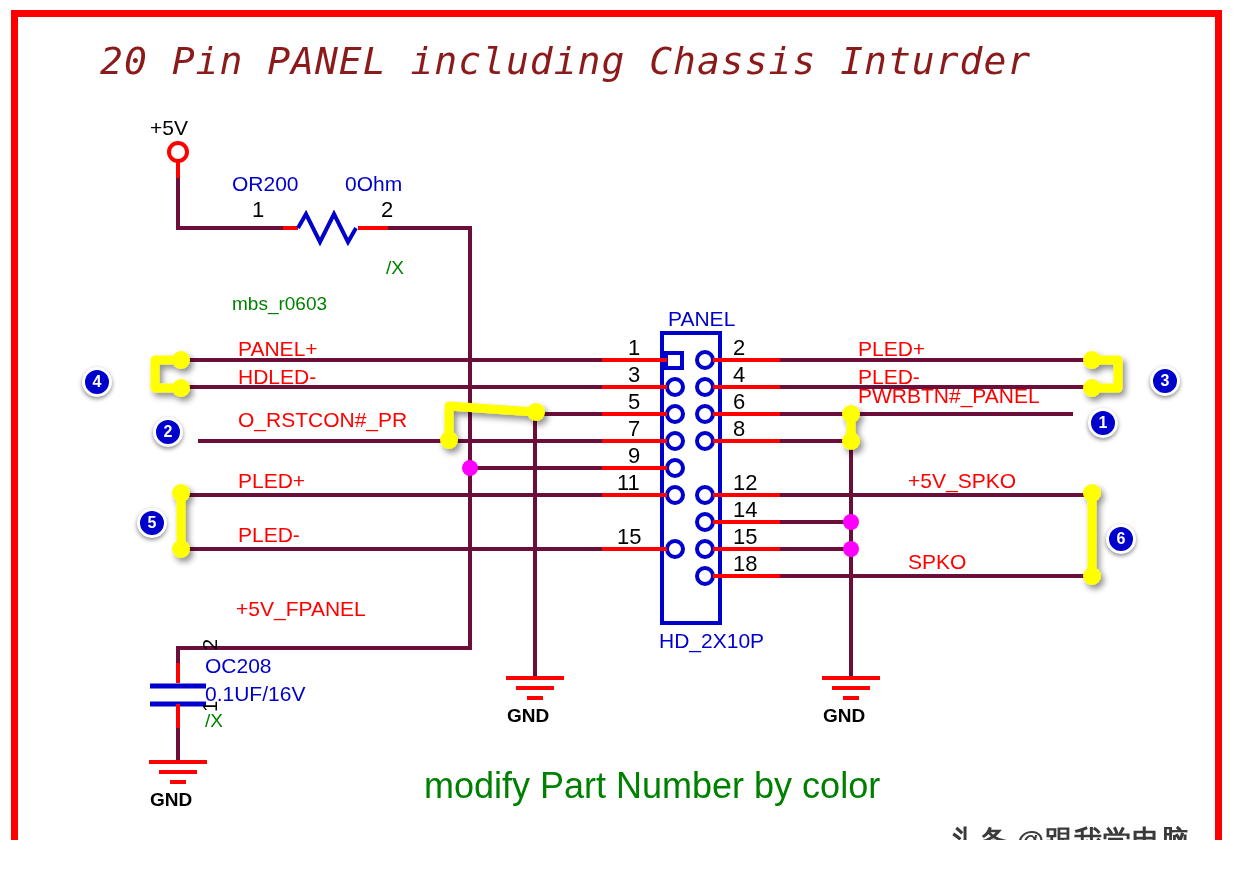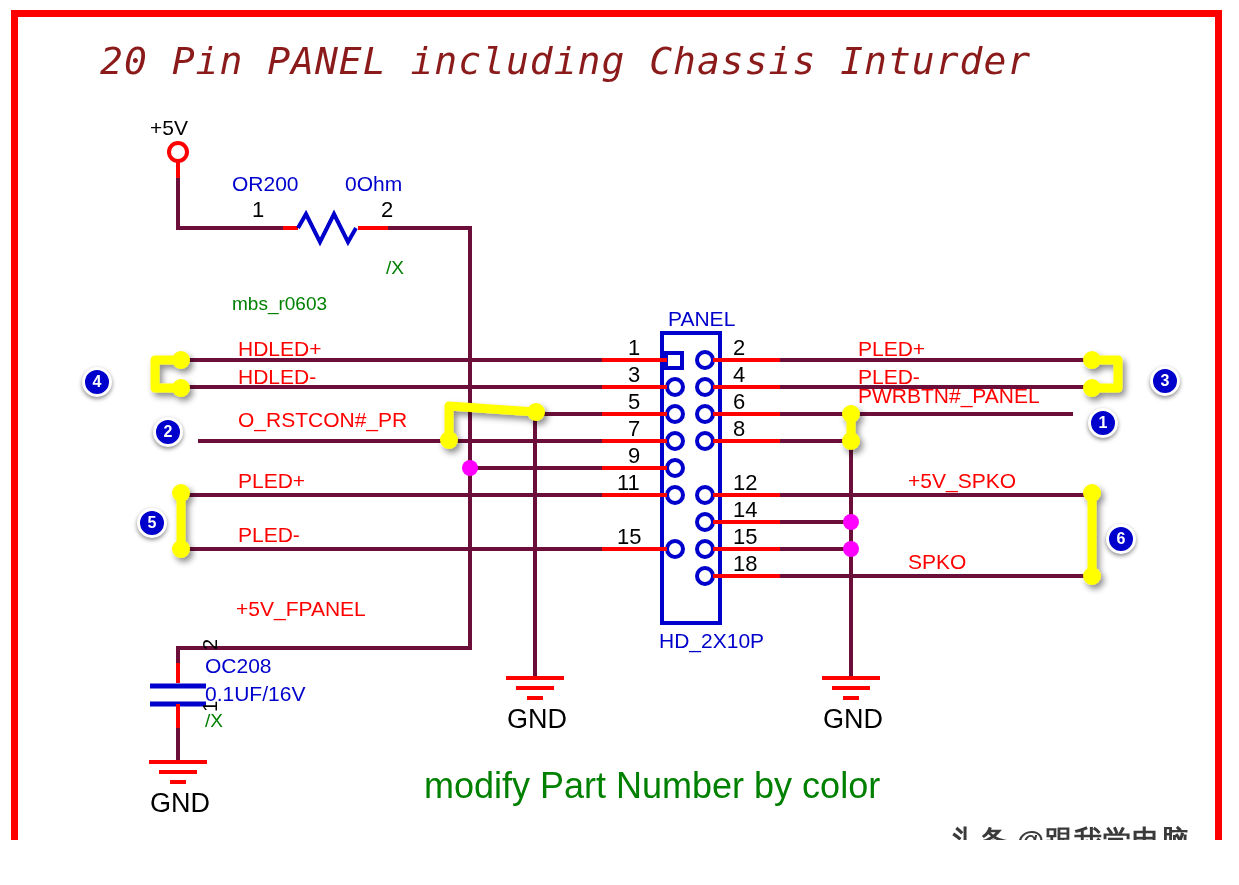--- a/index.html
+++ b/index.html
@@ -57,22 +57,23 @@
   }
   .part-green {
     font-size: 19px;
     color: #008000;
   }
   .pin-num {
     font-size: 22px;
     color: #000000;
   }
   .gnd-text {
-    font-size: 27px;
+    font-size: 19px;
     color: #000000;
+    font-weight: bold;
   }
   .supply-text {
     font-size: 21px;
     color: #000000;
   }
   .rot-num {
     font-size: 20px;
     color: #000000;
     transform: rotate(-90deg);
     transform-origin: left top;
@@ -296,21 +297,21 @@
 
   <div class="txt pin-num" style="left:733px; top:337px;">2</div>
   <div class="txt pin-num" style="left:733px; top:364px;">4</div>
   <div class="txt pin-num" style="left:733px; top:391px;">6</div>
   <div class="txt pin-num" style="left:733px; top:418px;">8</div>
   <div class="txt pin-num" style="left:733px; top:472px;">12</div>
   <div class="txt pin-num" style="left:733px; top:499px;">14</div>
   <div class="txt pin-num" style="left:733px; top:526px;">15</div>
   <div class="txt pin-num" style="left:733px; top:553px;">18</div>
 
-  <div class="txt net-label" style="left:238px; top:338px;">HDLED+</div>
+  <div class="txt net-label" style="left:238px; top:338px;">PANEL+</div>
   <div class="txt net-label" style="left:238px; top:366px;">HDLED-</div>
   <div class="txt net-label" style="left:238px; top:409px;">O_RSTCON#_PR</div>
   <div class="txt net-label" style="left:238px; top:470px;">PLED+</div>
   <div class="txt net-label" style="left:238px; top:524px;">PLED-</div>
 
   <div class="txt net-label" style="left:858px; top:338px;">PLED+</div>
   <div class="txt net-label" style="left:858px; top:366px;">PLED-</div>
   <div class="txt net-label" style="left:858px; top:385px;">PWRBTN#_PANEL</div>
   <div class="txt net-label" style="left:908px; top:470px;">+5V_SPKO</div>
   <div class="txt net-label" style="left:908px; top:551px;">SPKO</div>

